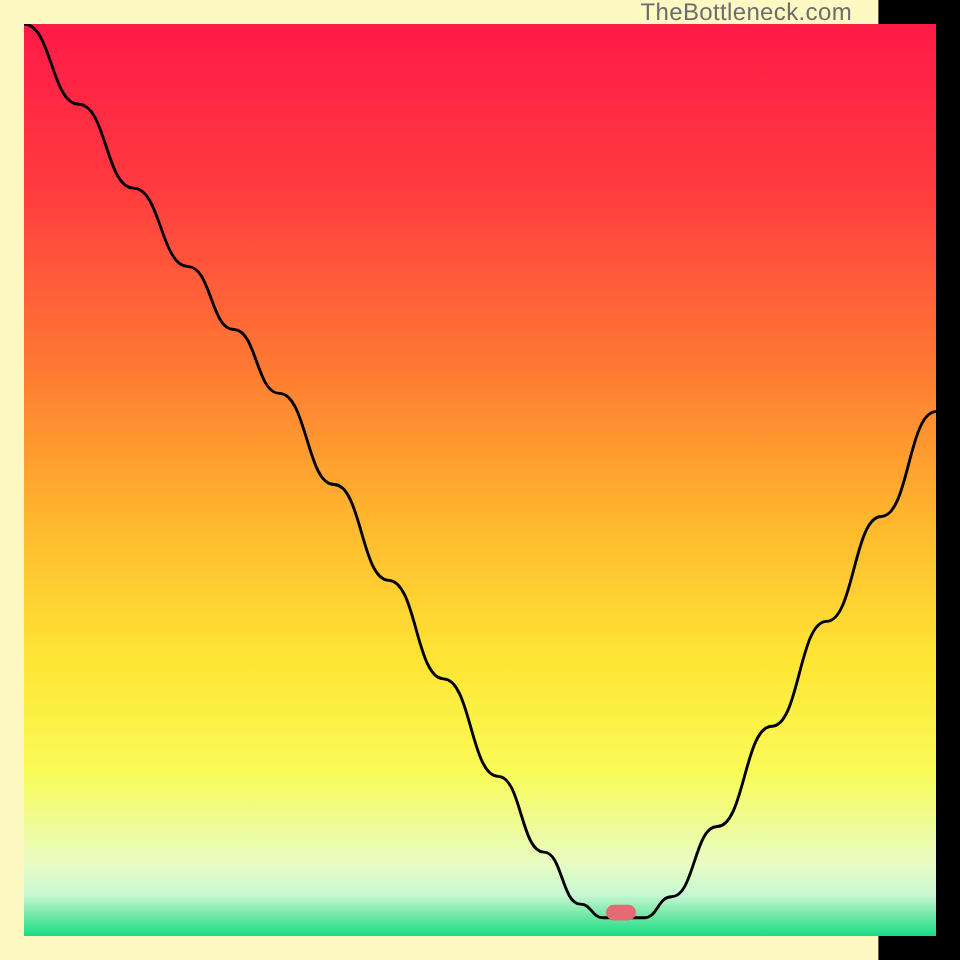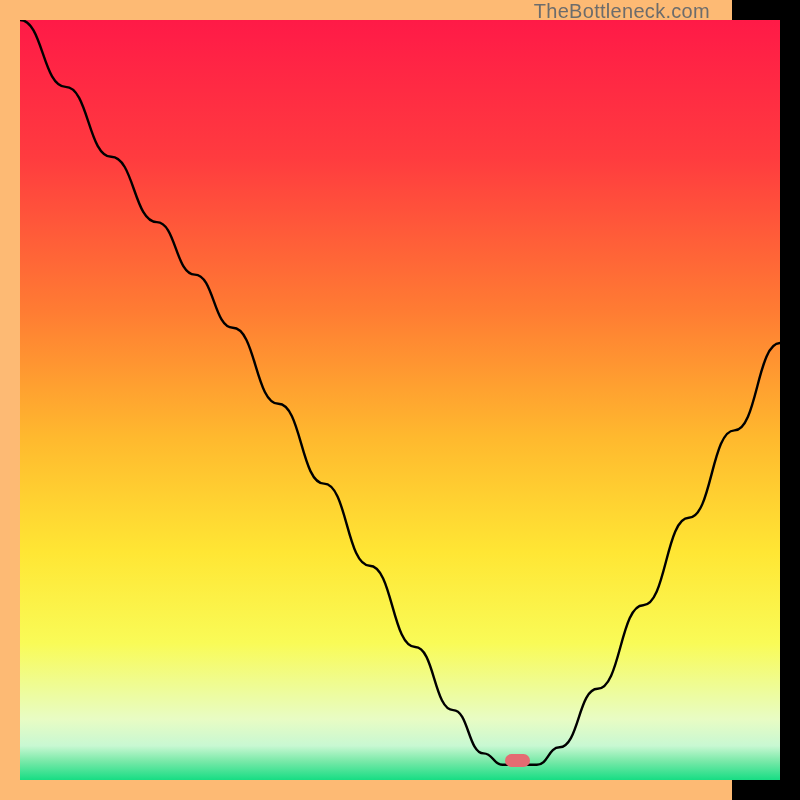--- a/index.html
+++ b/index.html
@@ -8,21 +8,21 @@
     width: 800px;
     height: 800px;
     background: #000;
     overflow: hidden;
     font-family: Arial, Helvetica, sans-serif;
   }
   .outer {
     position: relative;
     width: 732px;
     height: 800px;
-    background: #fdba74;
+    background: #fef9c3;
   }
   .plot-area {
     position: absolute;
     left: 20px;
     top: 20px;
     width: 760px;
     height: 760px;
     overflow: hidden;
   }
   .gradient-bg {

